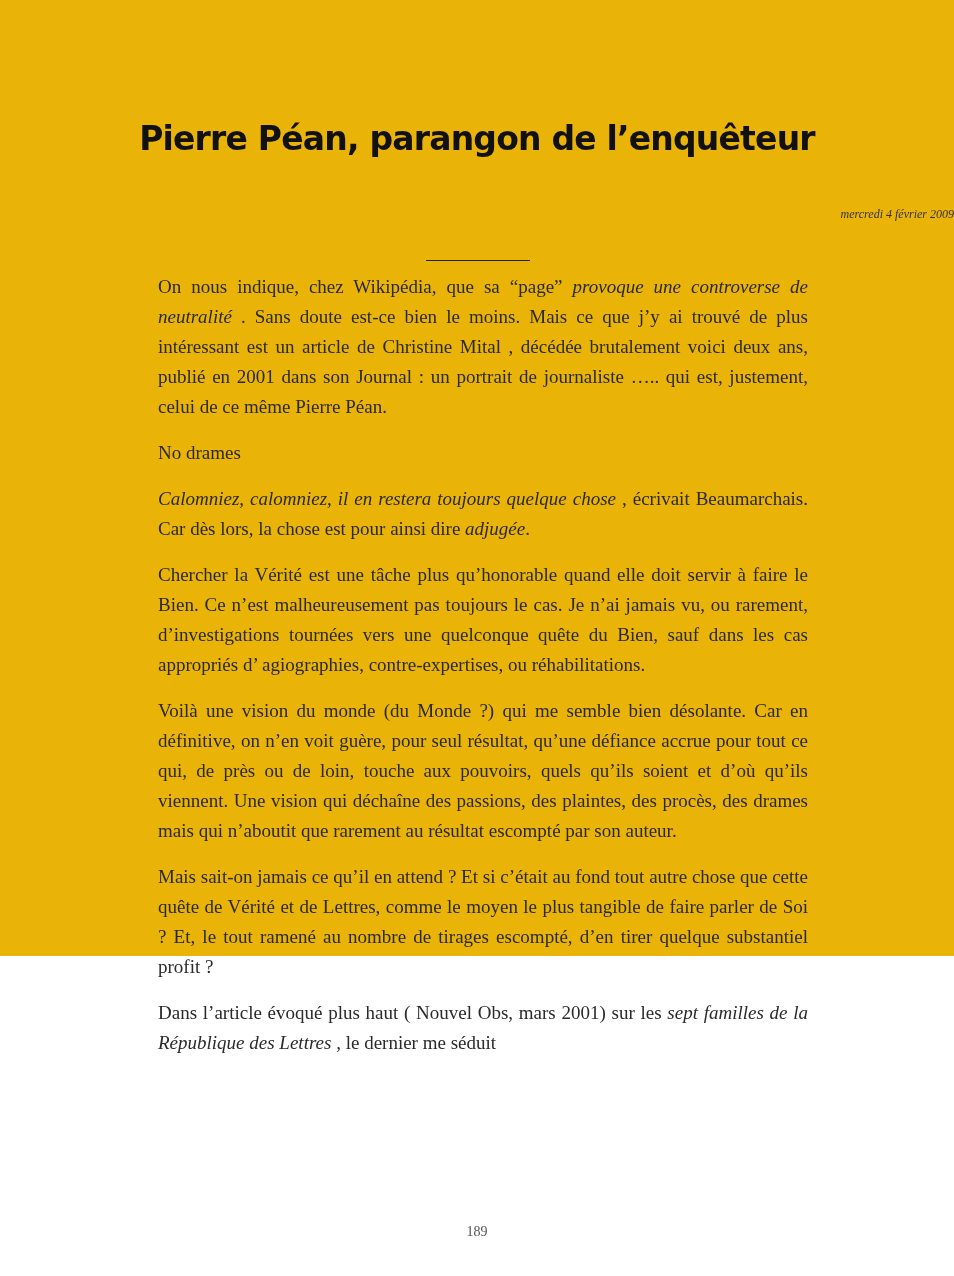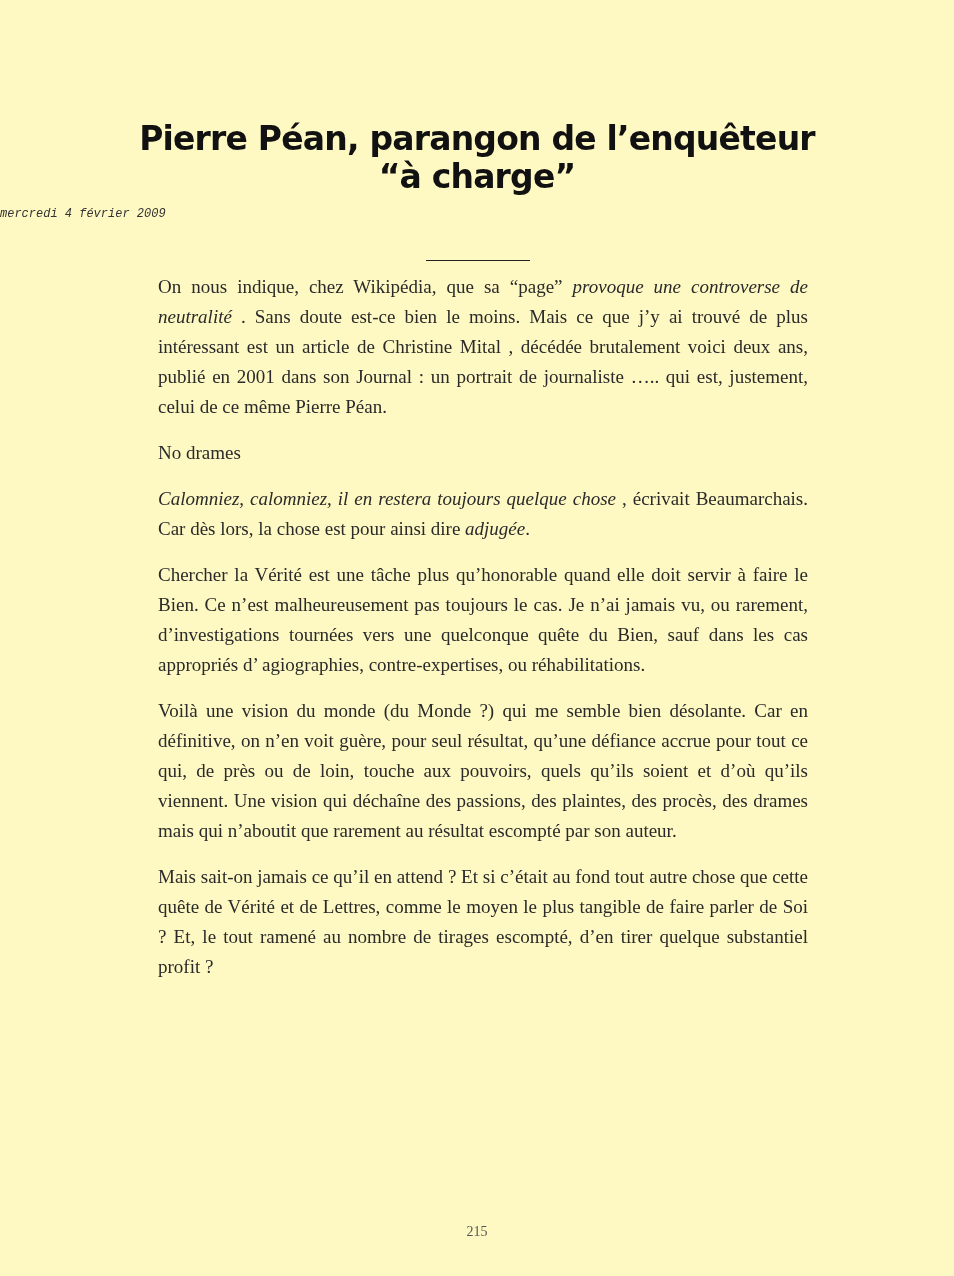--- a/index.html
+++ b/index.html
@@ -10,22 +10,22 @@
     body {
       width: 954px;
       height: 1276px;
       position: relative;
       overflow: hidden;
     }
     .page {
       position: absolute;
       left: 0; top: 0;
       width: 954px;
-      height: 1276px;
-      background: #fef9c3;
+      height: 956px;
+      background: #eab308;
     }
     .title {
       position: absolute;
       left: 100px;
       width: 754px;
       top: 120px;
       text-align: center;
       font-family: "DejaVu Sans", sans-serif;
       font-weight: bold;
       font-size: 33px;
@@ -33,22 +33,22 @@
       letter-spacing: -0.8px;
       color: #111111;
       margin: 0;
     }
     .title span { display: block; }
     .date {
       position: absolute;
       left: 0;
       width: 954px;
       top: 207px;
-      text-align: left;
-      font-family: Liberation Mono, monospace;
+      text-align: right;
+      font-family: Liberation Serif, serif;
       font-style: italic;
       font-size: 12px;
       color: #333333;
     }
     .separator {
       position: absolute;
       left: 426px;
       top: 260px;
       width: 104px;
       height: 0;
@@ -79,21 +79,20 @@
       font-size: 14px;
       color: #555555;
     }
   </style>
 </head>
 <body>
 
 <div class="page">
   <h1 class="title">
     <span>Pierre Péan, parangon de l’enquêteur</span>
-    <span>“à charge”</span>
   </h1>
 
   <div class="date">mercredi 4 février 2009</div>
 
   <div class="separator"></div>
 
   <div class="body-text">
     <p>
       <span>On nous indique, chez Wikipédia, que sa “page”  </span><em>provoque une controverse de neutralité</em><span> . Sans doute est-ce bien le moins. Mais ce que j’y ai trouvé de plus intéressant est un article de Christine Mital , décédée brutalement voici deux ans,  publié en 2001 dans son Journal : un portrait de journaliste ….. qui est, justement, celui de ce même Pierre Péan.</span>
     </p>
@@ -105,16 +104,19 @@
     </p>
     <p>
       <span>Chercher la Vérité est une tâche plus qu’honorable quand elle doit servir à faire le Bien. Ce n’est malheureusement pas toujours le cas. Je n’ai jamais vu, ou rarement, d’investigations tournées vers une quelconque quête du Bien, sauf dans les cas appropriés d’ agiographies,  contre-expertises,  ou réhabilitations.</span>
     </p>
     <p>
       <span>Voilà une vision du monde (du Monde  ?) qui me semble bien désolante. Car en définitive, on n’en voit guère, pour seul résultat, qu’une défiance accrue pour tout ce qui, de près ou de loin, touche aux pouvoirs, quels qu’ils soient et d’où qu’ils viennent. Une vision qui déchaîne des passions, des plaintes, des procès, des drames mais qui n’aboutit que rarement au résultat escompté  par son auteur.</span>
     </p>
     <p>
       <span>Mais sait-on jamais ce qu’il en attend ? Et si c’était au fond tout autre chose que cette quête de Vérité et de Lettres, comme le moyen le plus tangible de faire parler de Soi ? Et, le tout ramené au nombre de tirages escompté, d’en tirer quelque substantiel profit ?</span>
     </p>
+    <p>
+      <span>Dans l’article évoqué plus haut (  Nouvel Obs,  mars 2001) sur les </span><em>sept familles de la République des Lettres</em><span>  , le dernier me séduit</span>
+    </p>
   </div>
 
-  <div class="page-number">215</div>
+  <div class="page-number">189</div>
 </div>
 
 </body></html>

